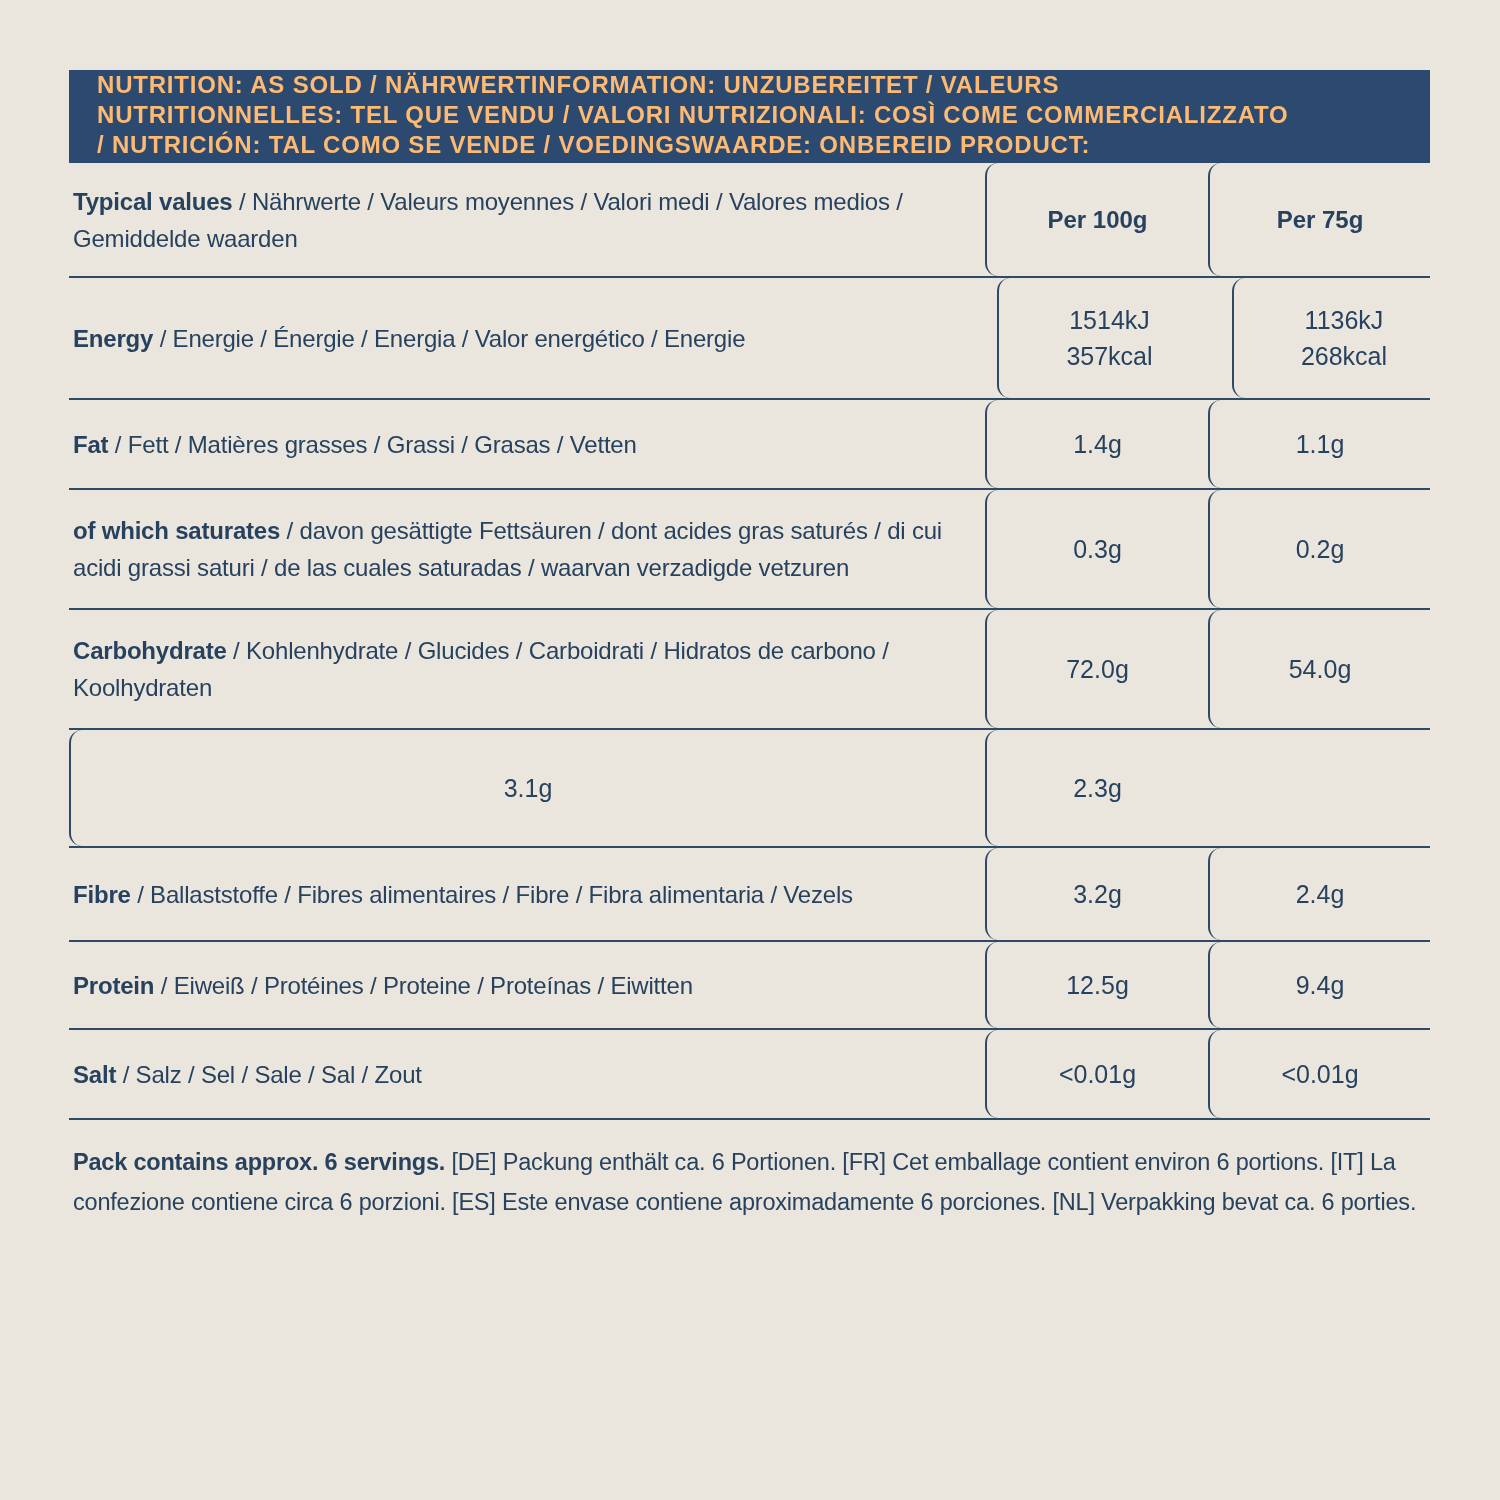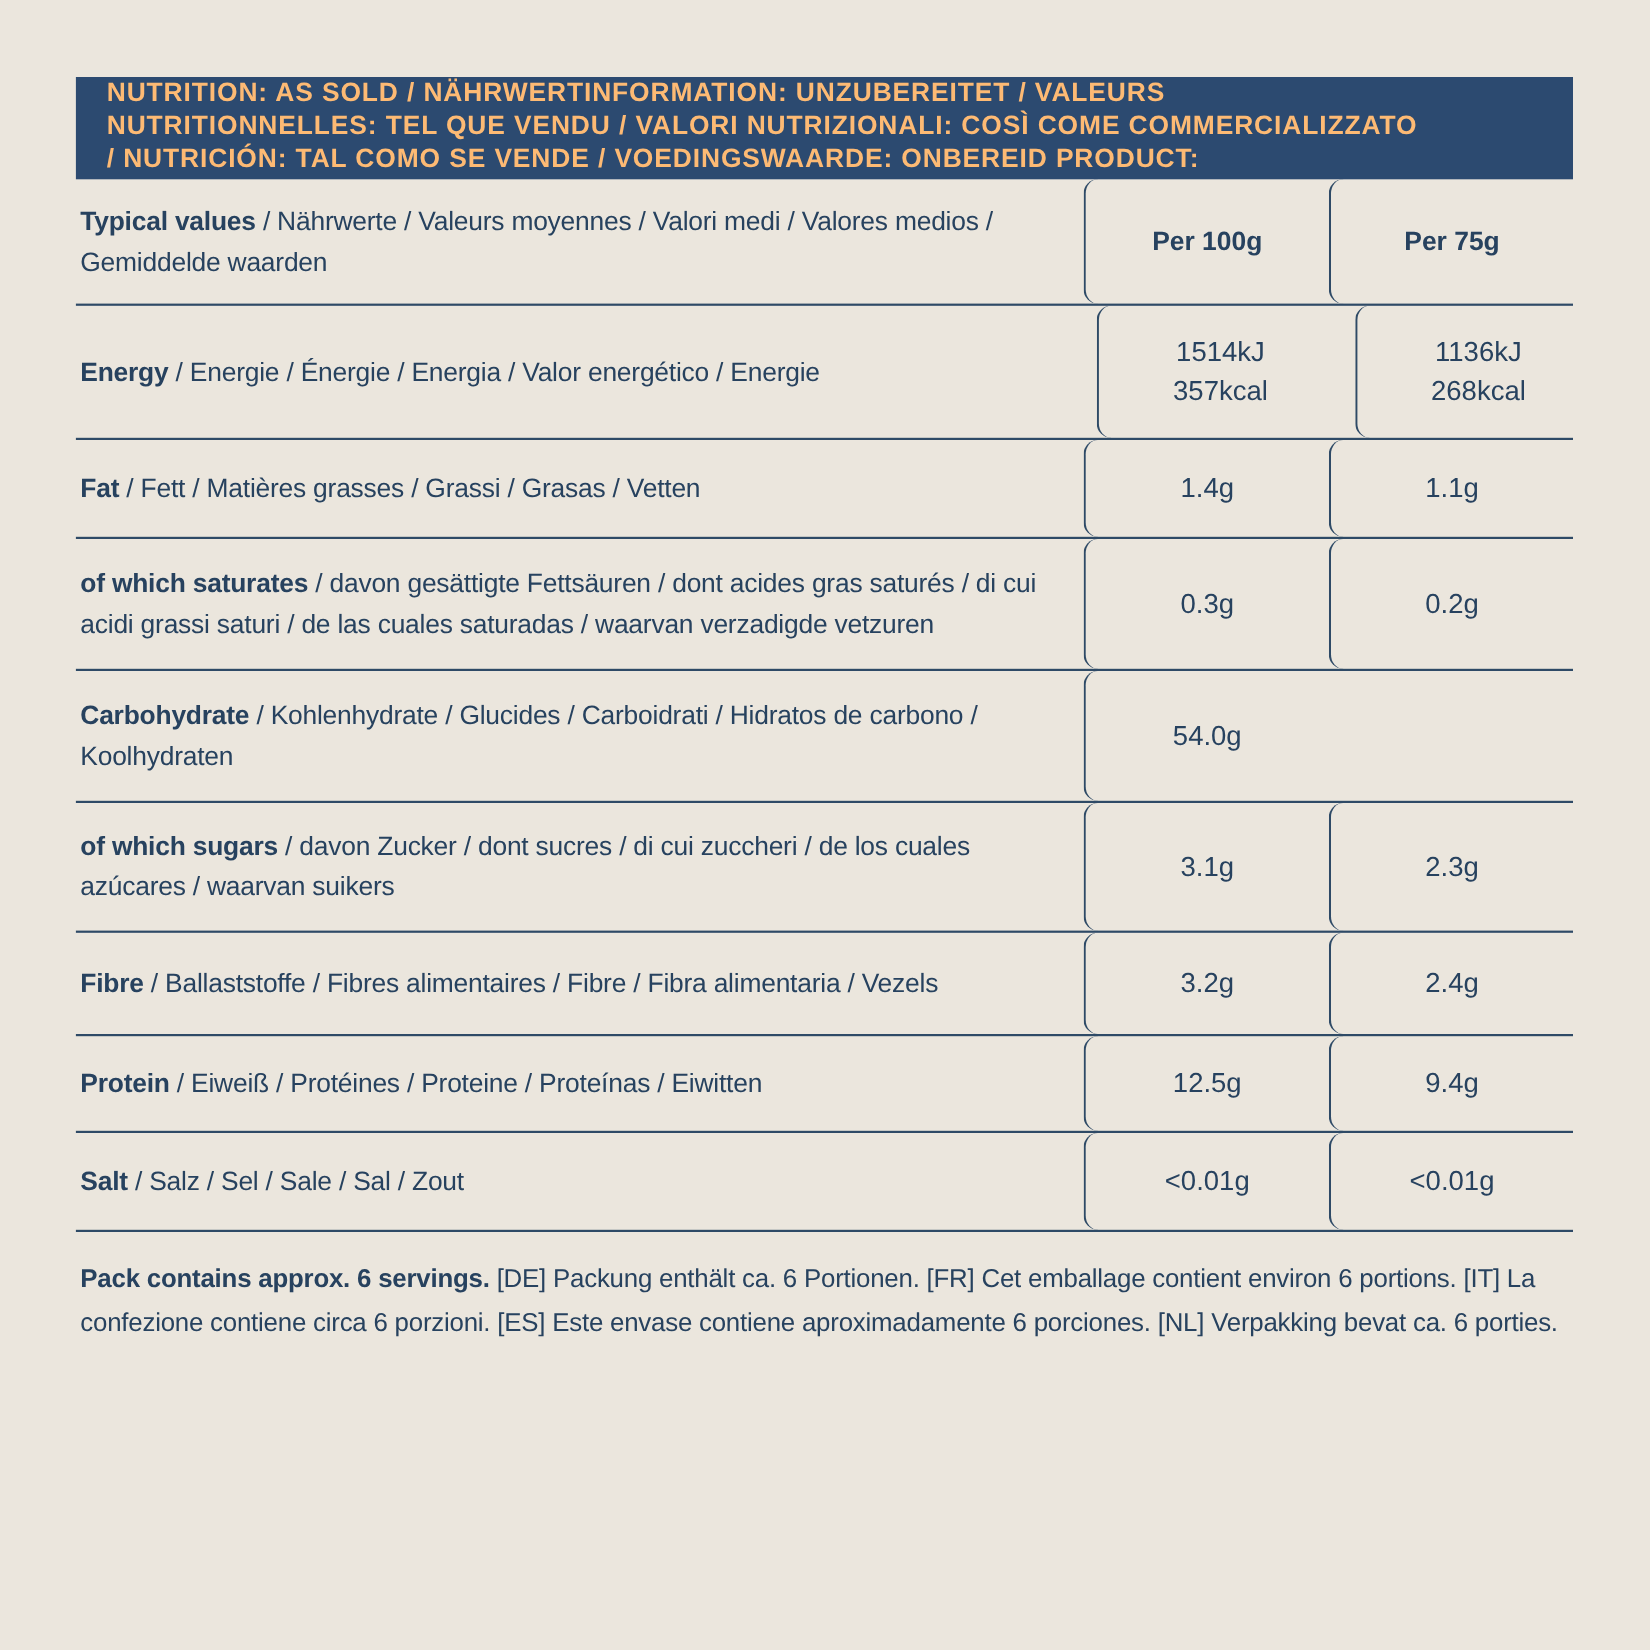--- a/index.html
+++ b/index.html
@@ -141,27 +141,25 @@
           <div><span class="b">of which saturates</span><span> / davon gesättigte Fettsäuren / dont acides gras saturés / di cui acidi grassi saturi / de las cuales saturadas / waarvan verzadigde vetzuren</span></div>
         </div>
       <div class="cell val">0.3g</div>
       <div class="cell val">0.2g</div>
     </div>
 
     <div class="row r-carb">
       <div class="cell lbl">
           <div><span class="b">Carbohydrate</span><span> / Kohlenhydrate / Glucides / Carboidrati / Hidratos de carbono / Koolhydraten</span></div>
         </div>
+      <div class="cell val">72.0g</div>
       <div class="cell val">54.0g</div>
     </div>
 
     <div class="row r-sugars">
-      <div class="cell lbl">
-          <div><span class="b">of which sugars</span><span> / davon Zucker / dont sucres / di cui zuccheri / de los cuales azúcares / waarvan suikers</span></div>
-        </div>
       <div class="cell val">3.1g</div>
       <div class="cell val">2.3g</div>
     </div>
 
     <div class="row r-fibre">
       <div class="cell lbl">
           <div><span class="b">Fibre</span><span> / Ballaststoffe / Fibres alimentaires / Fibre / Fibra alimentaria / Vezels</span></div>
         </div>
       <div class="cell val">3.2g</div>
       <div class="cell val">2.4g</div>

